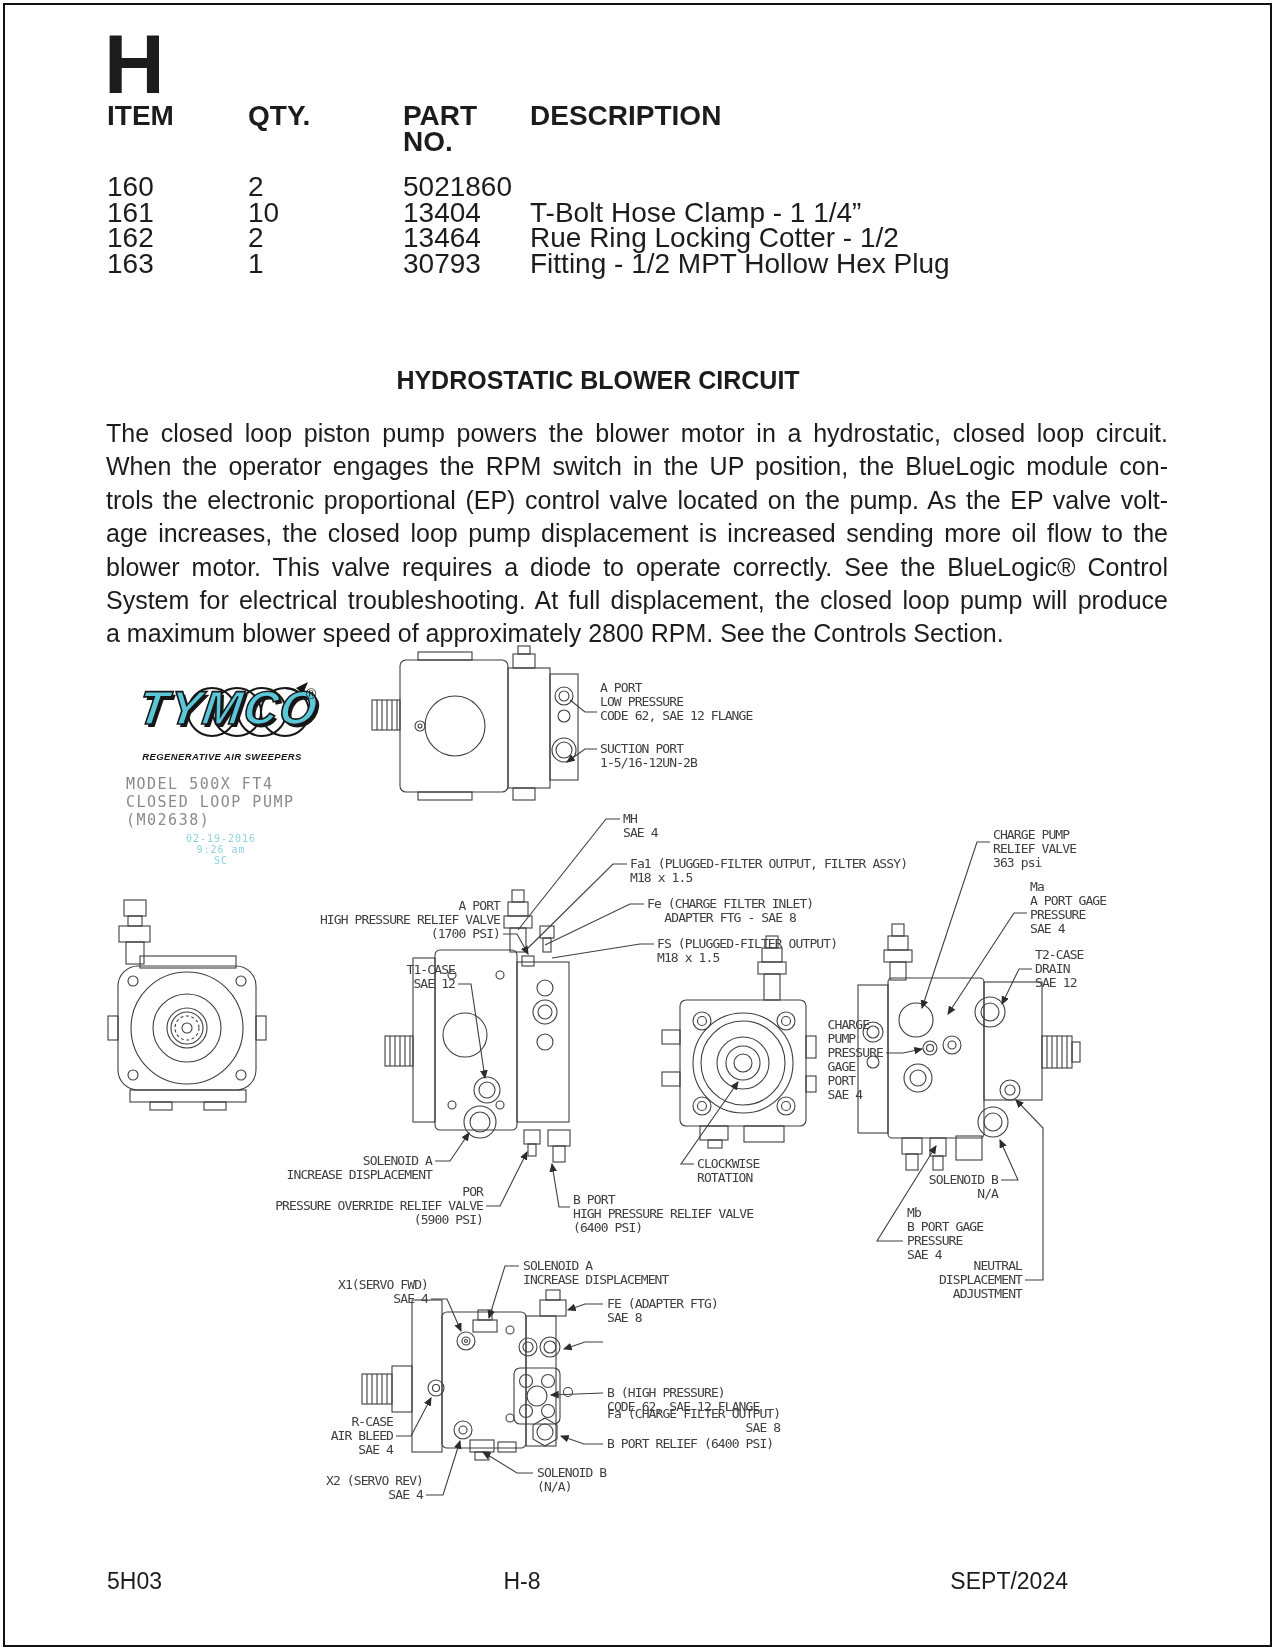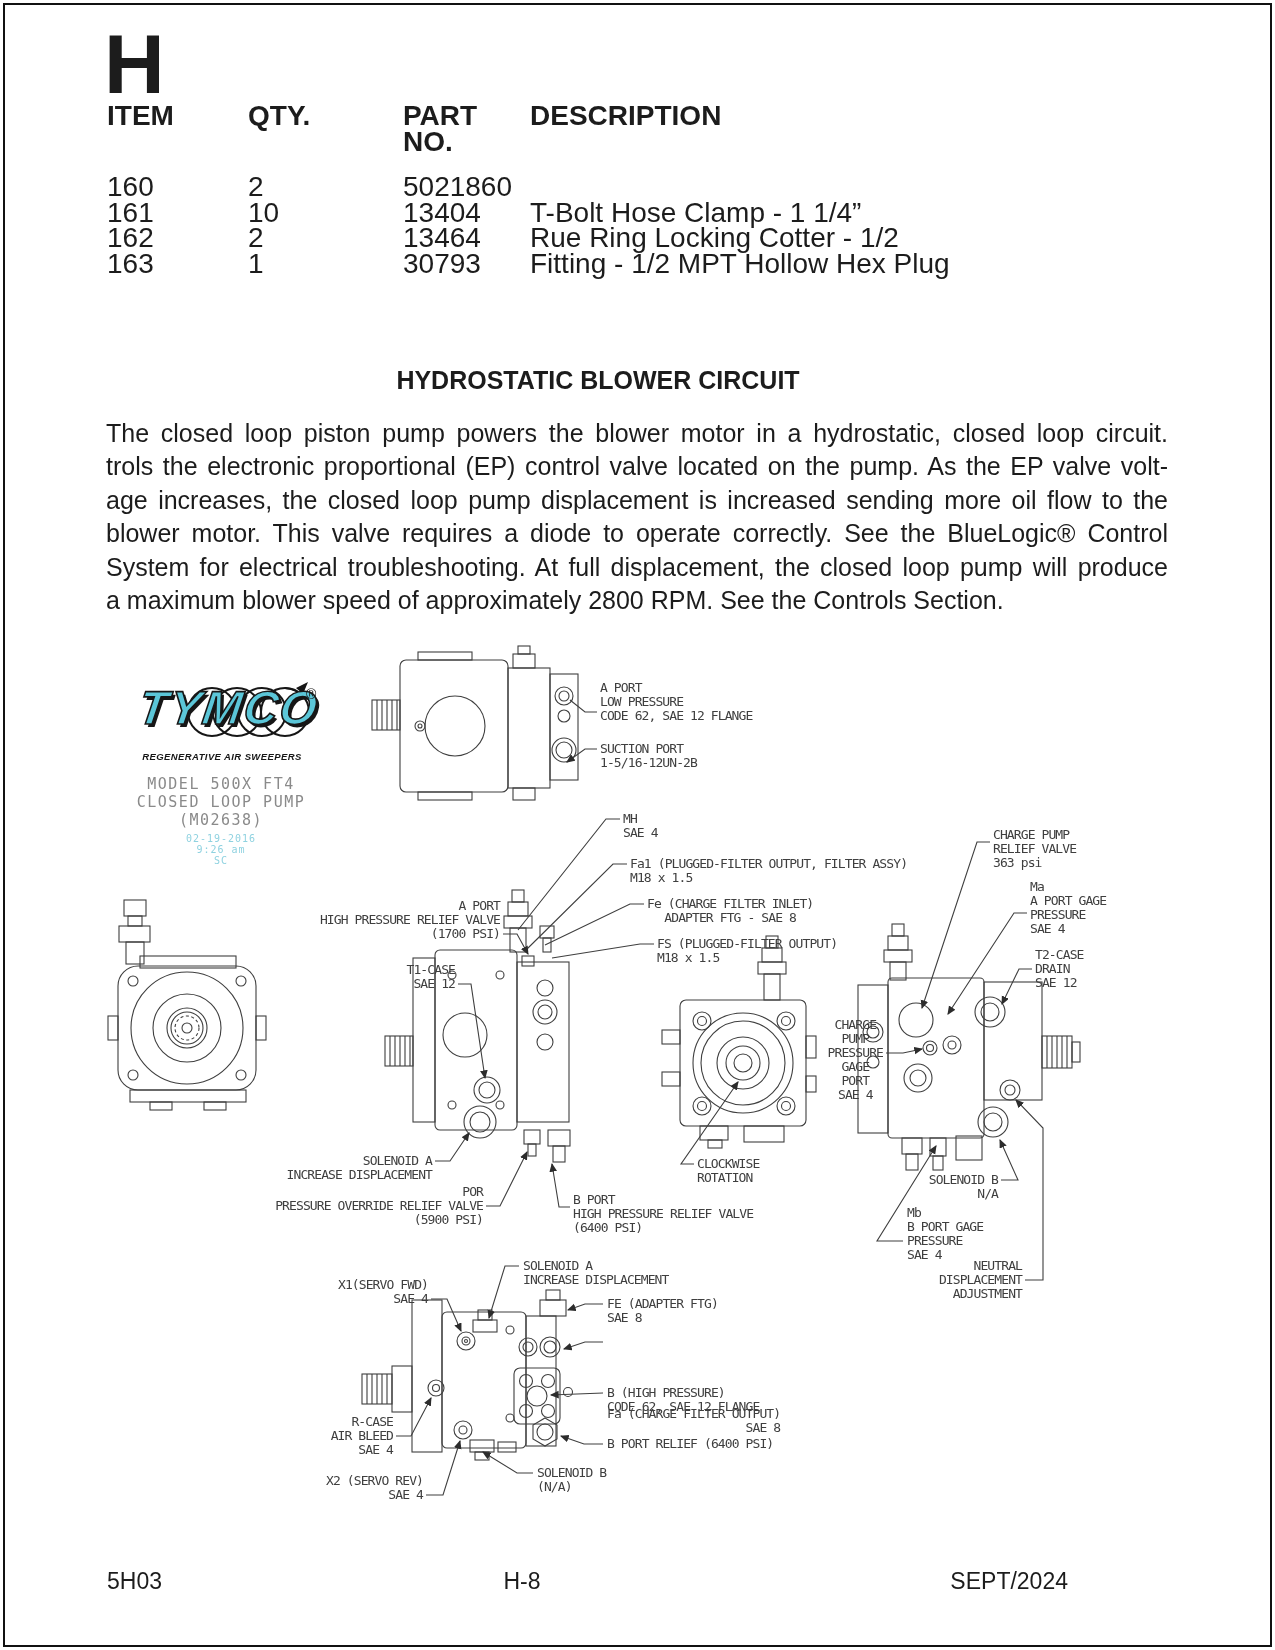--- a/index.html
+++ b/index.html
@@ -27,21 +27,21 @@
   svg.diagram{position:absolute;left:0;top:0;}
   svg.diagram .sh{stroke:#3f3f3f;fill:none;stroke-width:1.1;}
   svg.diagram .ln{stroke:#3f3f3f;fill:none;stroke-width:1.1;}
   svg.diagram .swirl{stroke:#161616;fill:none;stroke-width:2;}
   .logo-text{position:absolute;left:139px;top:684px;font-size:47px;font-weight:bold;font-style:italic;
     color:#5bc6d8;transform:skewX(-8deg);-webkit-text-stroke:1.6px #161616;
     text-shadow:3px 3px 0 #161616;letter-spacing:2px;line-height:1;}
   .logo-reg{position:absolute;left:306px;top:686px;font-size:14px;color:#161616;}
   .logo-tagline{position:absolute;left:134px;top:751px;width:176px;text-align:center;font-size:9.5px;
     font-style:italic;font-weight:bold;letter-spacing:0.4px;color:#161616;}
-  .model-block{position:absolute;left:126px;top:775px;width:190px;text-align:center;
+  .model-block{position:absolute;left:126px;top:775px;width:190px;
     font-family:"DejaVu Sans Mono",monospace;font-size:15px;line-height:18px;letter-spacing:1.5px;color:#8a8a8a;}
   .stamp-block{position:absolute;left:126px;top:833px;width:190px;text-align:center;
     font-family:"DejaVu Sans Mono",monospace;font-size:10px;line-height:11px;letter-spacing:1px;color:#8fd2e0;}
 </style>
 </head>
 <body>
 
 <div class="frame"></div>
 
 <div class="letter">H</div>
@@ -76,20 +76,21 @@
         <div>1</div>
         <div>30793</div>
         <div>Fitting - 1/2 MPT Hollow Hex Plug</div>
       </div>
     </div>
 </div>
 
 <div class="section-title">HYDROSTATIC BLOWER CIRCUIT</div>
 <div class="para">
     <div class="pline">The closed loop piston pump powers the blower motor in a hydrostatic, closed loop circuit.</div>
+    <div class="pline">When the operator engages the RPM switch in the UP position, the BlueLogic module con-</div>
     <div class="pline">trols the electronic proportional (EP) control valve located on the pump. As the EP valve volt-</div>
     <div class="pline">age increases, the closed loop pump displacement is increased sending more oil flow to the</div>
     <div class="pline">blower motor. This valve requires a diode to operate correctly. See the BlueLogic® Control</div>
     <div class="pline">System for electrical troubleshooting. At full displacement, the closed loop pump will produce</div>
     <div class="pline last">a maximum blower speed of approximately 2800 RPM. See the Controls Section.</div>
   </div>
 
 <svg class="diagram" width="1275" height="1650" viewBox="0 0 1275 1650">
   <defs>
     <marker id="arr" markerWidth="9" markerHeight="8" refX="7" refY="3.5" orient="auto">
@@ -351,21 +352,21 @@
 PRESSURE
 SAE 4</div>
     <div class="cad-label" style="left: 1035px; top: 948px;">T2-CASE
 DRAIN
 SAE 12</div>
     <div class="cad-label" style="right: 775px; text-align: right; top: 899px;">A PORT
 HIGH PRESSURE RELIEF VALVE
 (1700 PSI)</div>
     <div class="cad-label" style="right: 820px; text-align: right; top: 963px;">T1-CASE
 SAE 12</div>
-    <div class="cad-label" style="right: 392px; text-align: center; top: 1018px; margin-left: 13px;">CHARGE
+    <div class="cad-label" style="right: 392px; text-align: left; top: 1018px; margin-left: 13px;">CHARGE
 PUMP
 PRESSURE
 GAGE
 PORT
 SAE 4</div>
     <div class="cad-label" style="left: 697px; top: 1157px;">CLOCKWISE
 ROTATION</div>
     <div class="cad-label" style="right: 843px; text-align: right; top: 1154px;">SOLENOID A
 INCREASE DISPLACEMENT</div>
     <div class="cad-label" style="right: 792px; text-align: right; top: 1185px;">POR

